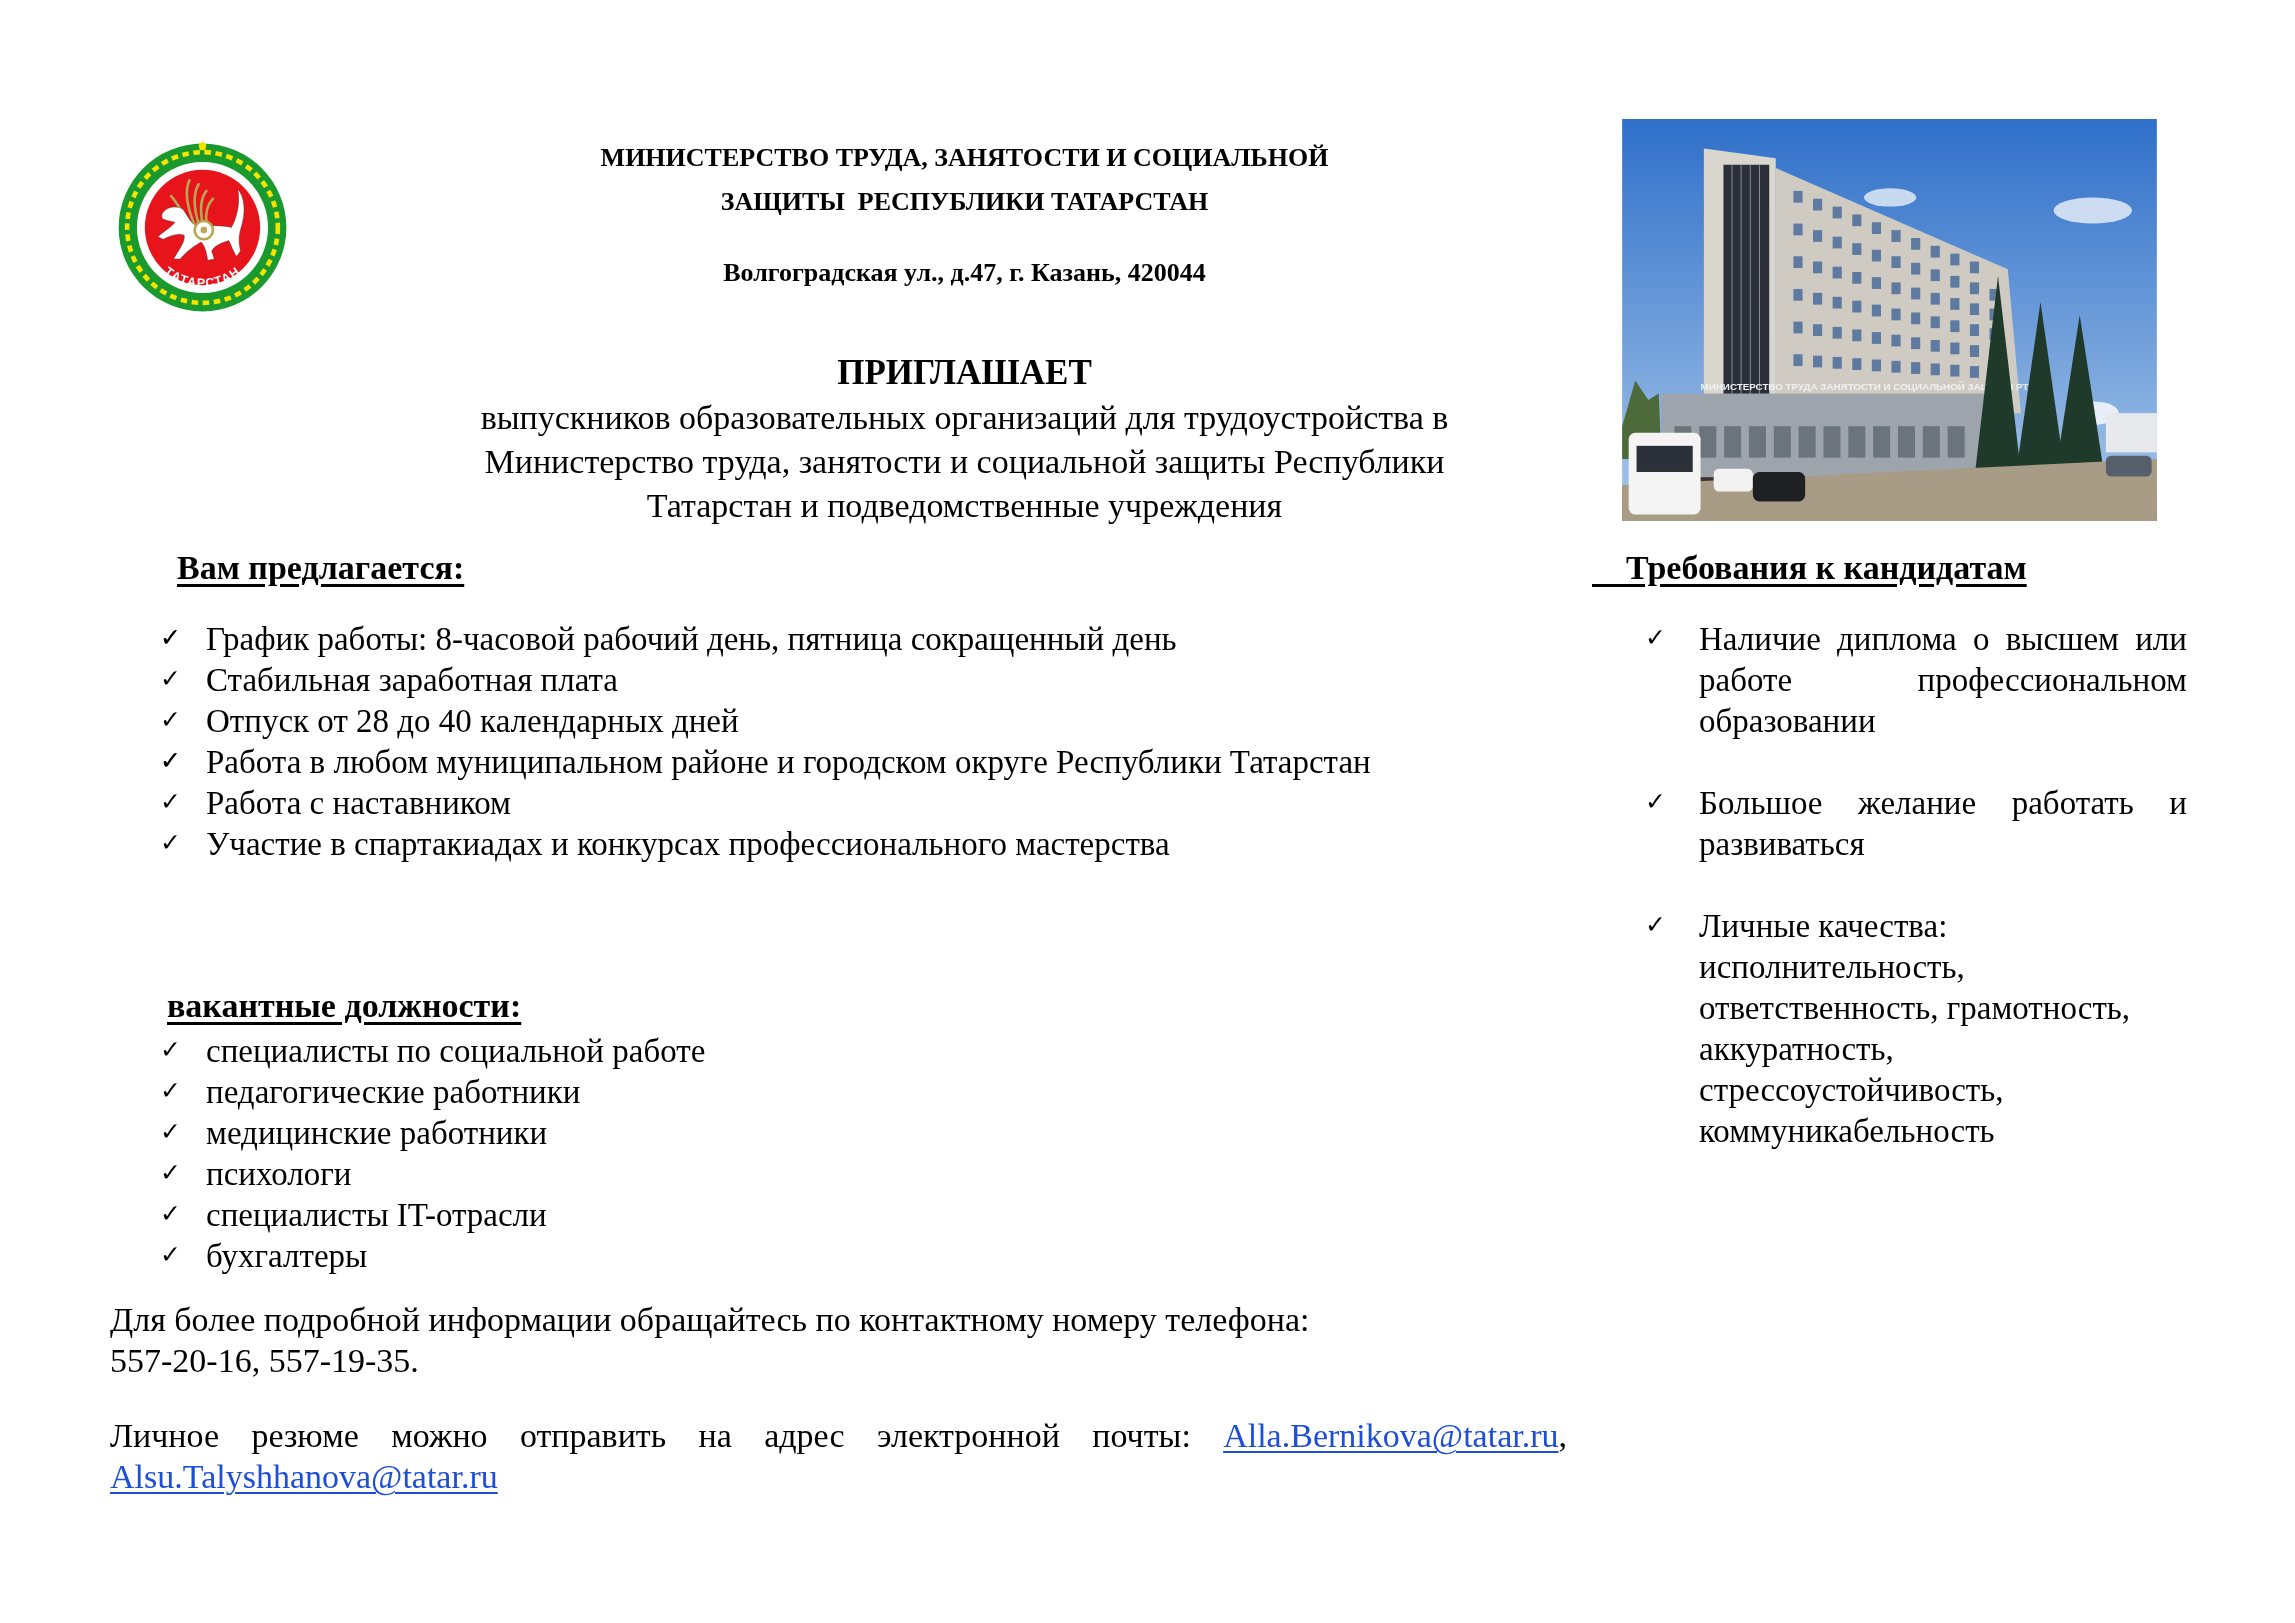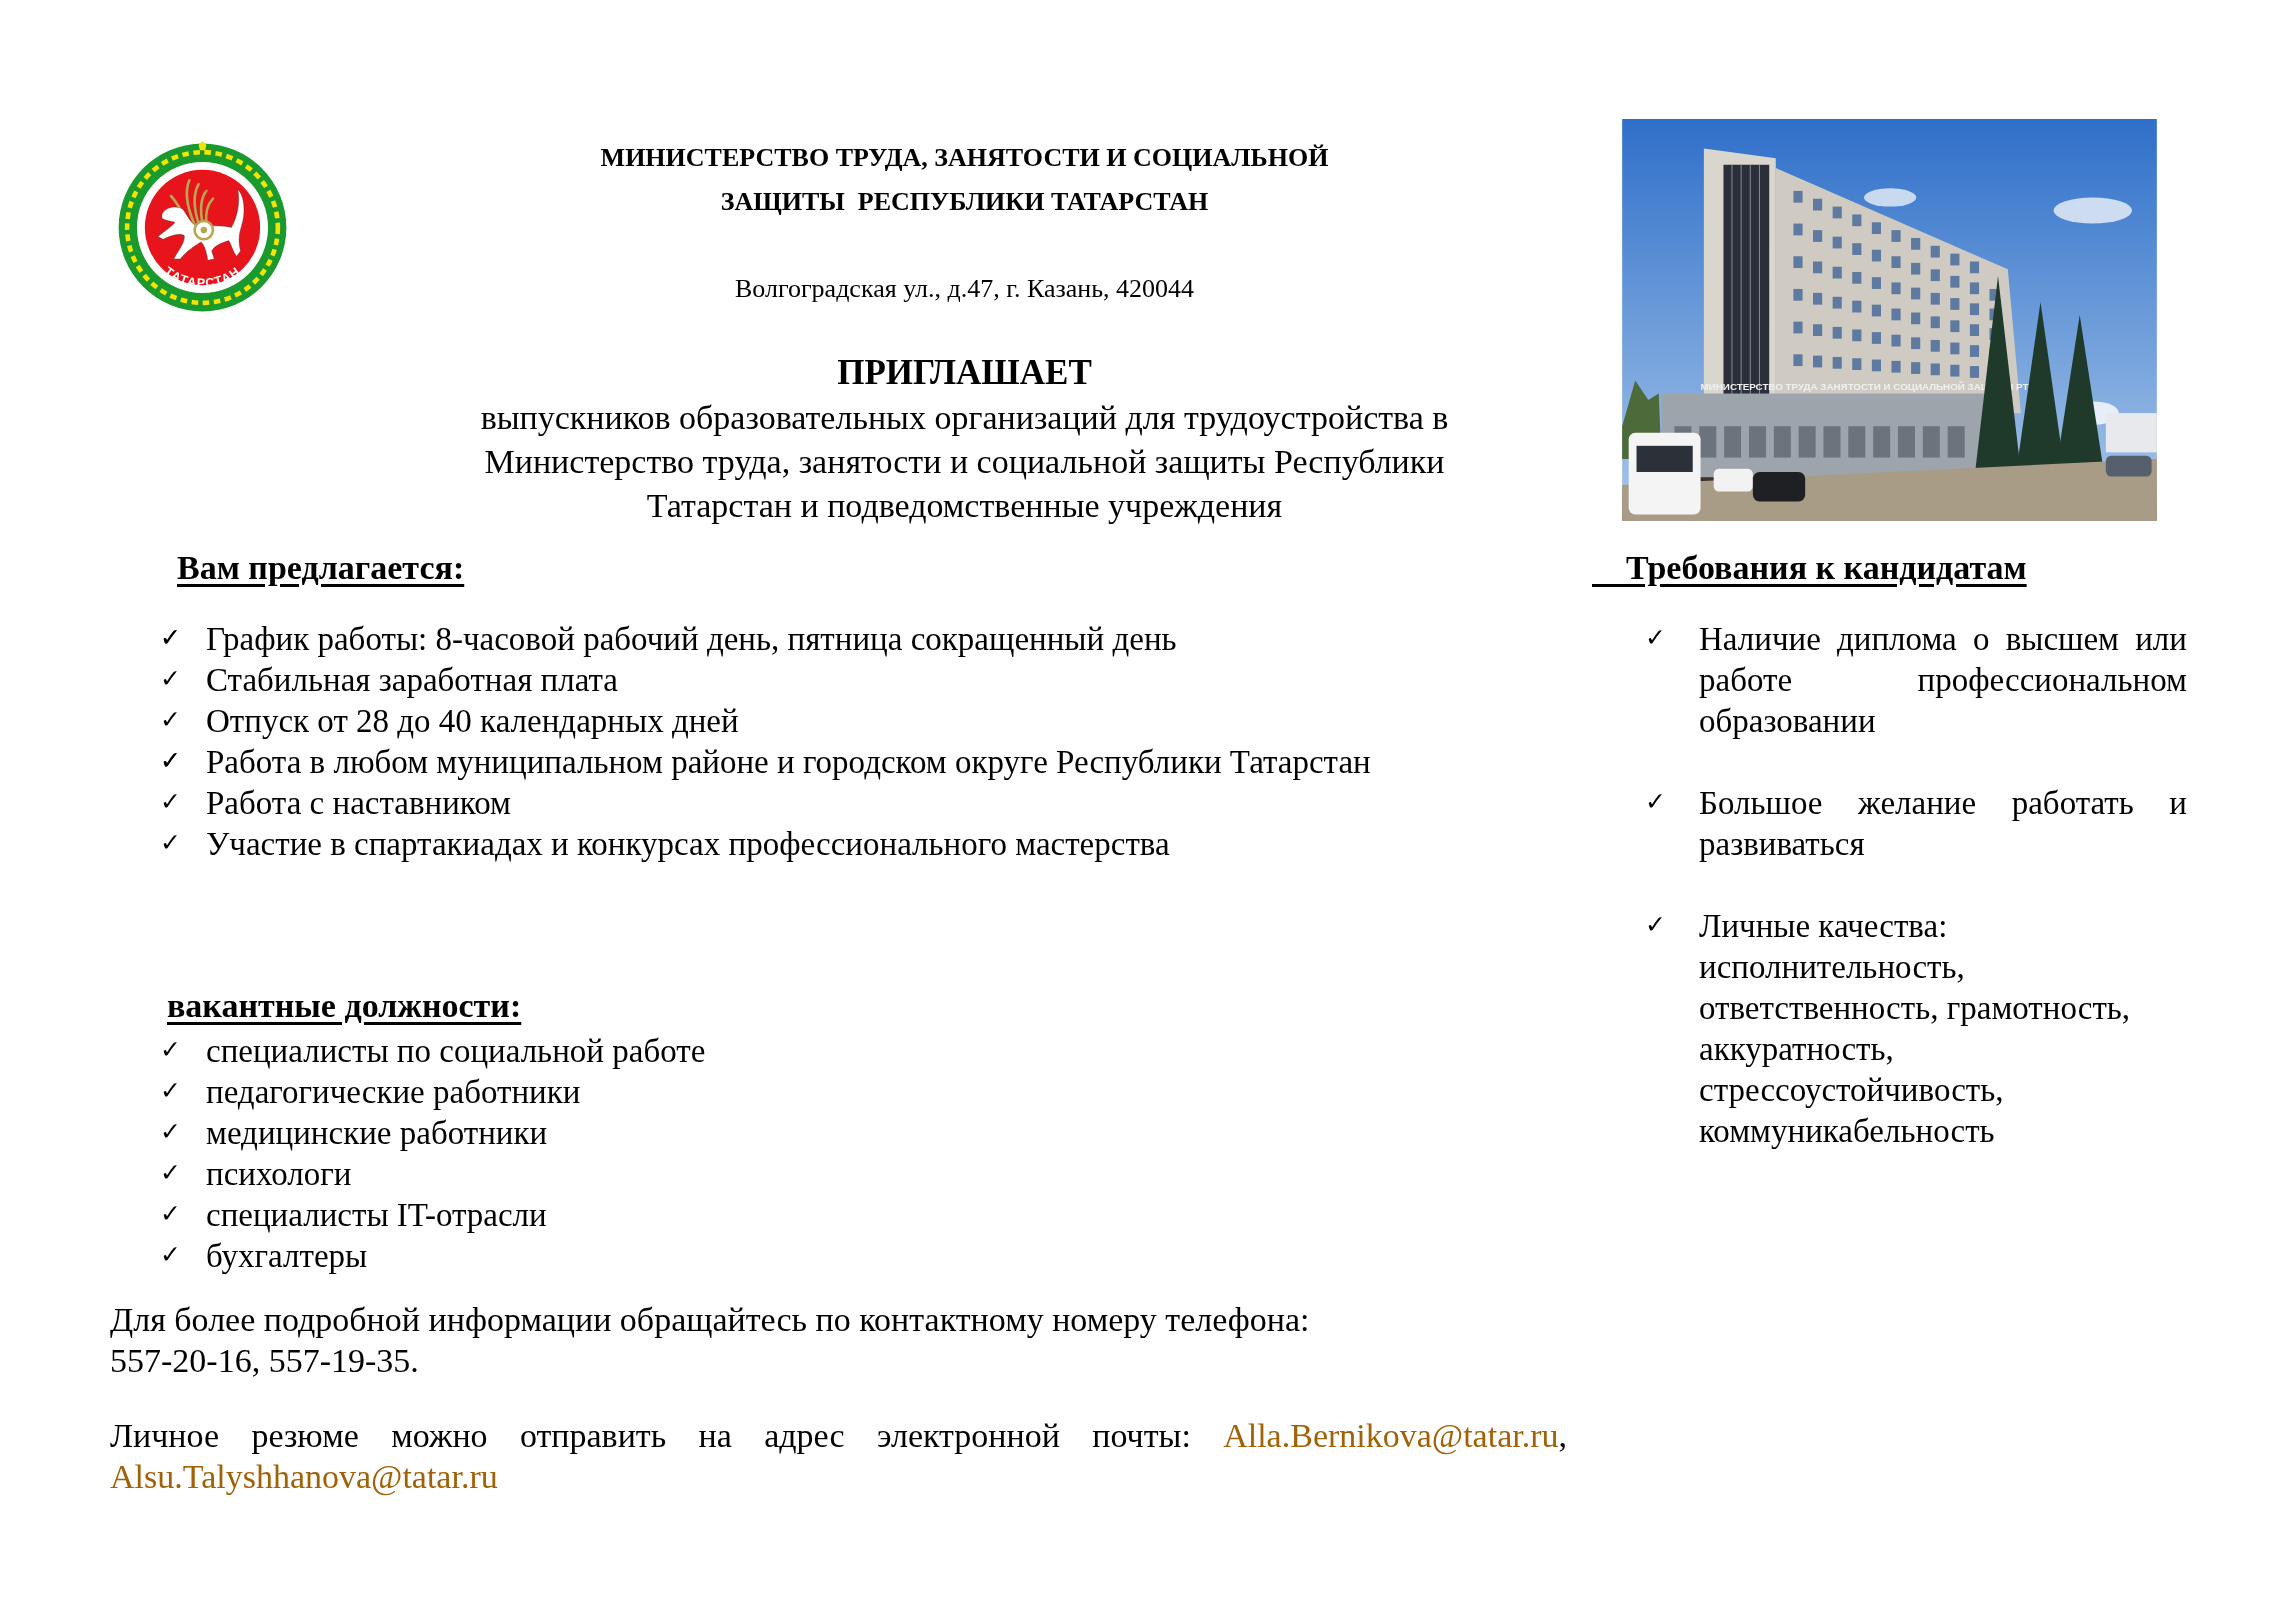--- a/index.html
+++ b/index.html
@@ -27,21 +27,22 @@
     }
     .org-title {
       font-weight: bold;
       font-size: 26px;
       line-height: 44px;
       margin: 0;
     }
     .address {
       font-size: 26px;
       line-height: 31px;
-      margin-top: 49px;
+      margin-top: 33px;
+      font-weight: bold;
     }
 
     #invite-block {
       left: 366px; top: 345px; width: 1197px;
       text-align: center;
       margin-top: 8px;
     }
     .invite-heading {
       font-weight: bold;
       font-size: 35px;
@@ -107,21 +108,22 @@
     #contact-phone {
       left: 110px; top: 1299px; width: 1457px;
       font-size: 34px; line-height: 41px;
     }
     #contact-email {
       left: 110px; top: 1415px; width: 1457px;
       font-size: 34px; line-height: 41px;
       text-align: justify;
     }
     .email-link {
-      color: #a16207;
+      color: #1d4ed8;
+      text-decoration: underline;
       text-decoration-thickness: 2px;
       text-underline-offset: 3.9px;
     }
   </style>
 </head>
 <body>
 
 <div id="emblem" class="abs">
   <svg width="173" height="173" viewBox="0 0 264 264">
     <defs>

